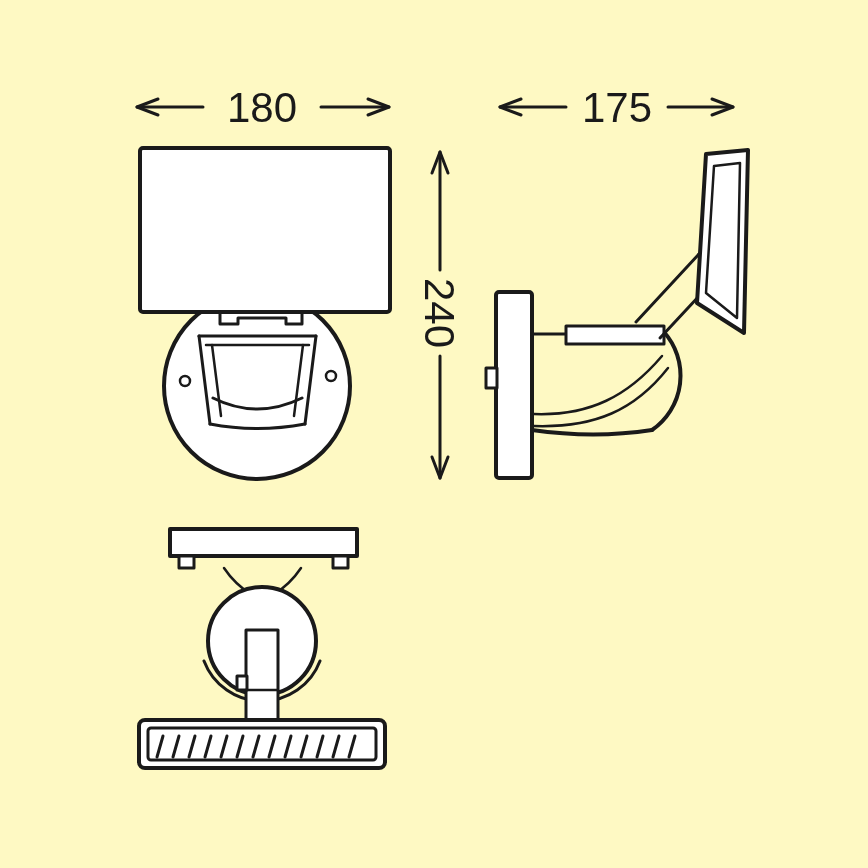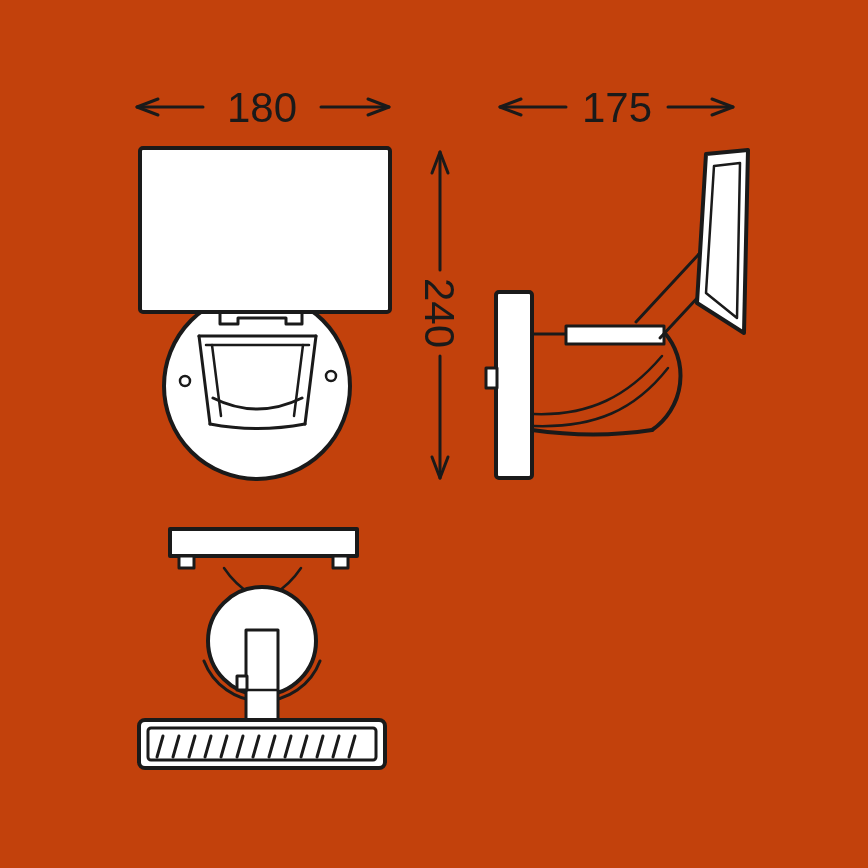--- a/index.html
+++ b/index.html
@@ -1,19 +1,19 @@
 <!DOCTYPE html>
 <html><head>
 <meta charset="utf-8">
 <style>
   html,body{margin:0;padding:0;background:#ffffff;}
   .sheet{
     position:relative;
     width:868px;height:868px;
-    background:#c2410c;
+    background:#fef9c3;
     font-family:"Liberation Sans","DejaVu Sans",sans-serif;
     overflow:hidden;
   }
   svg{position:absolute;left:0;top:0;}
   
   .ol  {stroke:#1a1a1a;fill:none;stroke-width:4;stroke-linecap:round;stroke-linejoin:round;}
   .md  {stroke:#1a1a1a;fill:none;stroke-width:3;stroke-linecap:round;stroke-linejoin:round;}
   .thin{stroke:#1a1a1a;fill:none;stroke-width:2.5;stroke-linecap:round;stroke-linejoin:round;}
   .dim {stroke:#1a1a1a;fill:none;stroke-width:3;stroke-linecap:round;stroke-linejoin:round;}
   .wh  {fill:#ffffff;}

